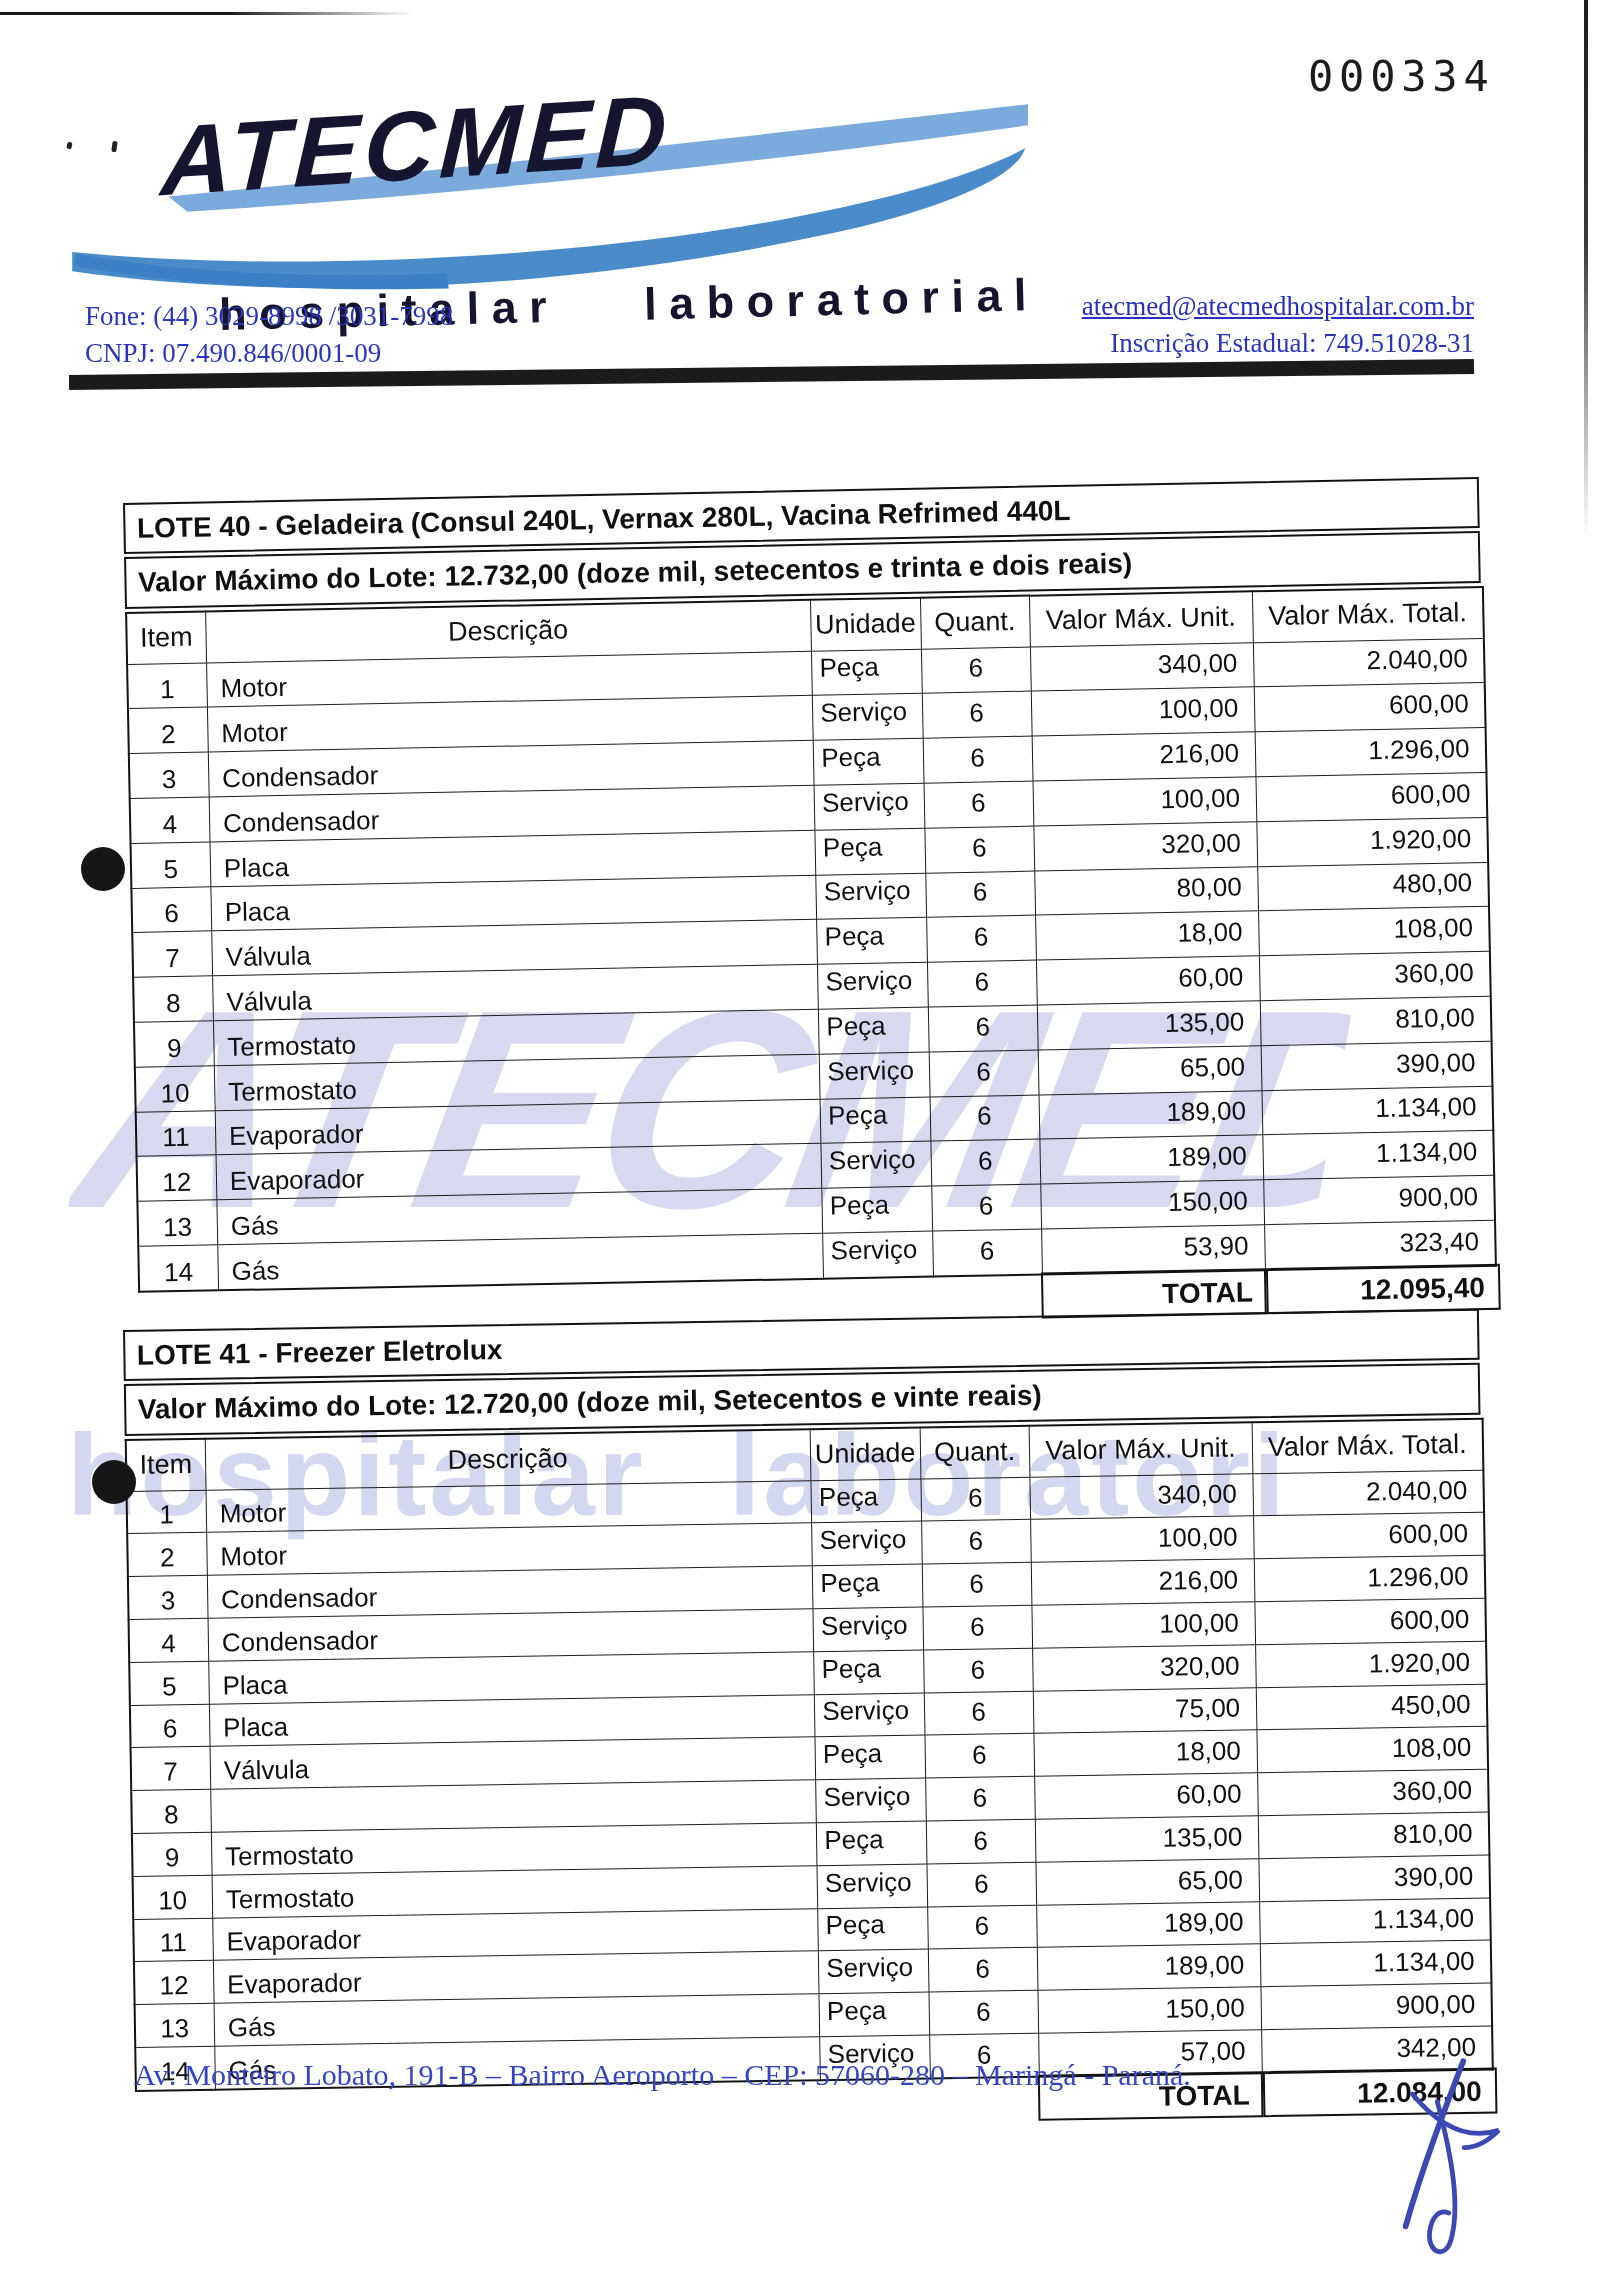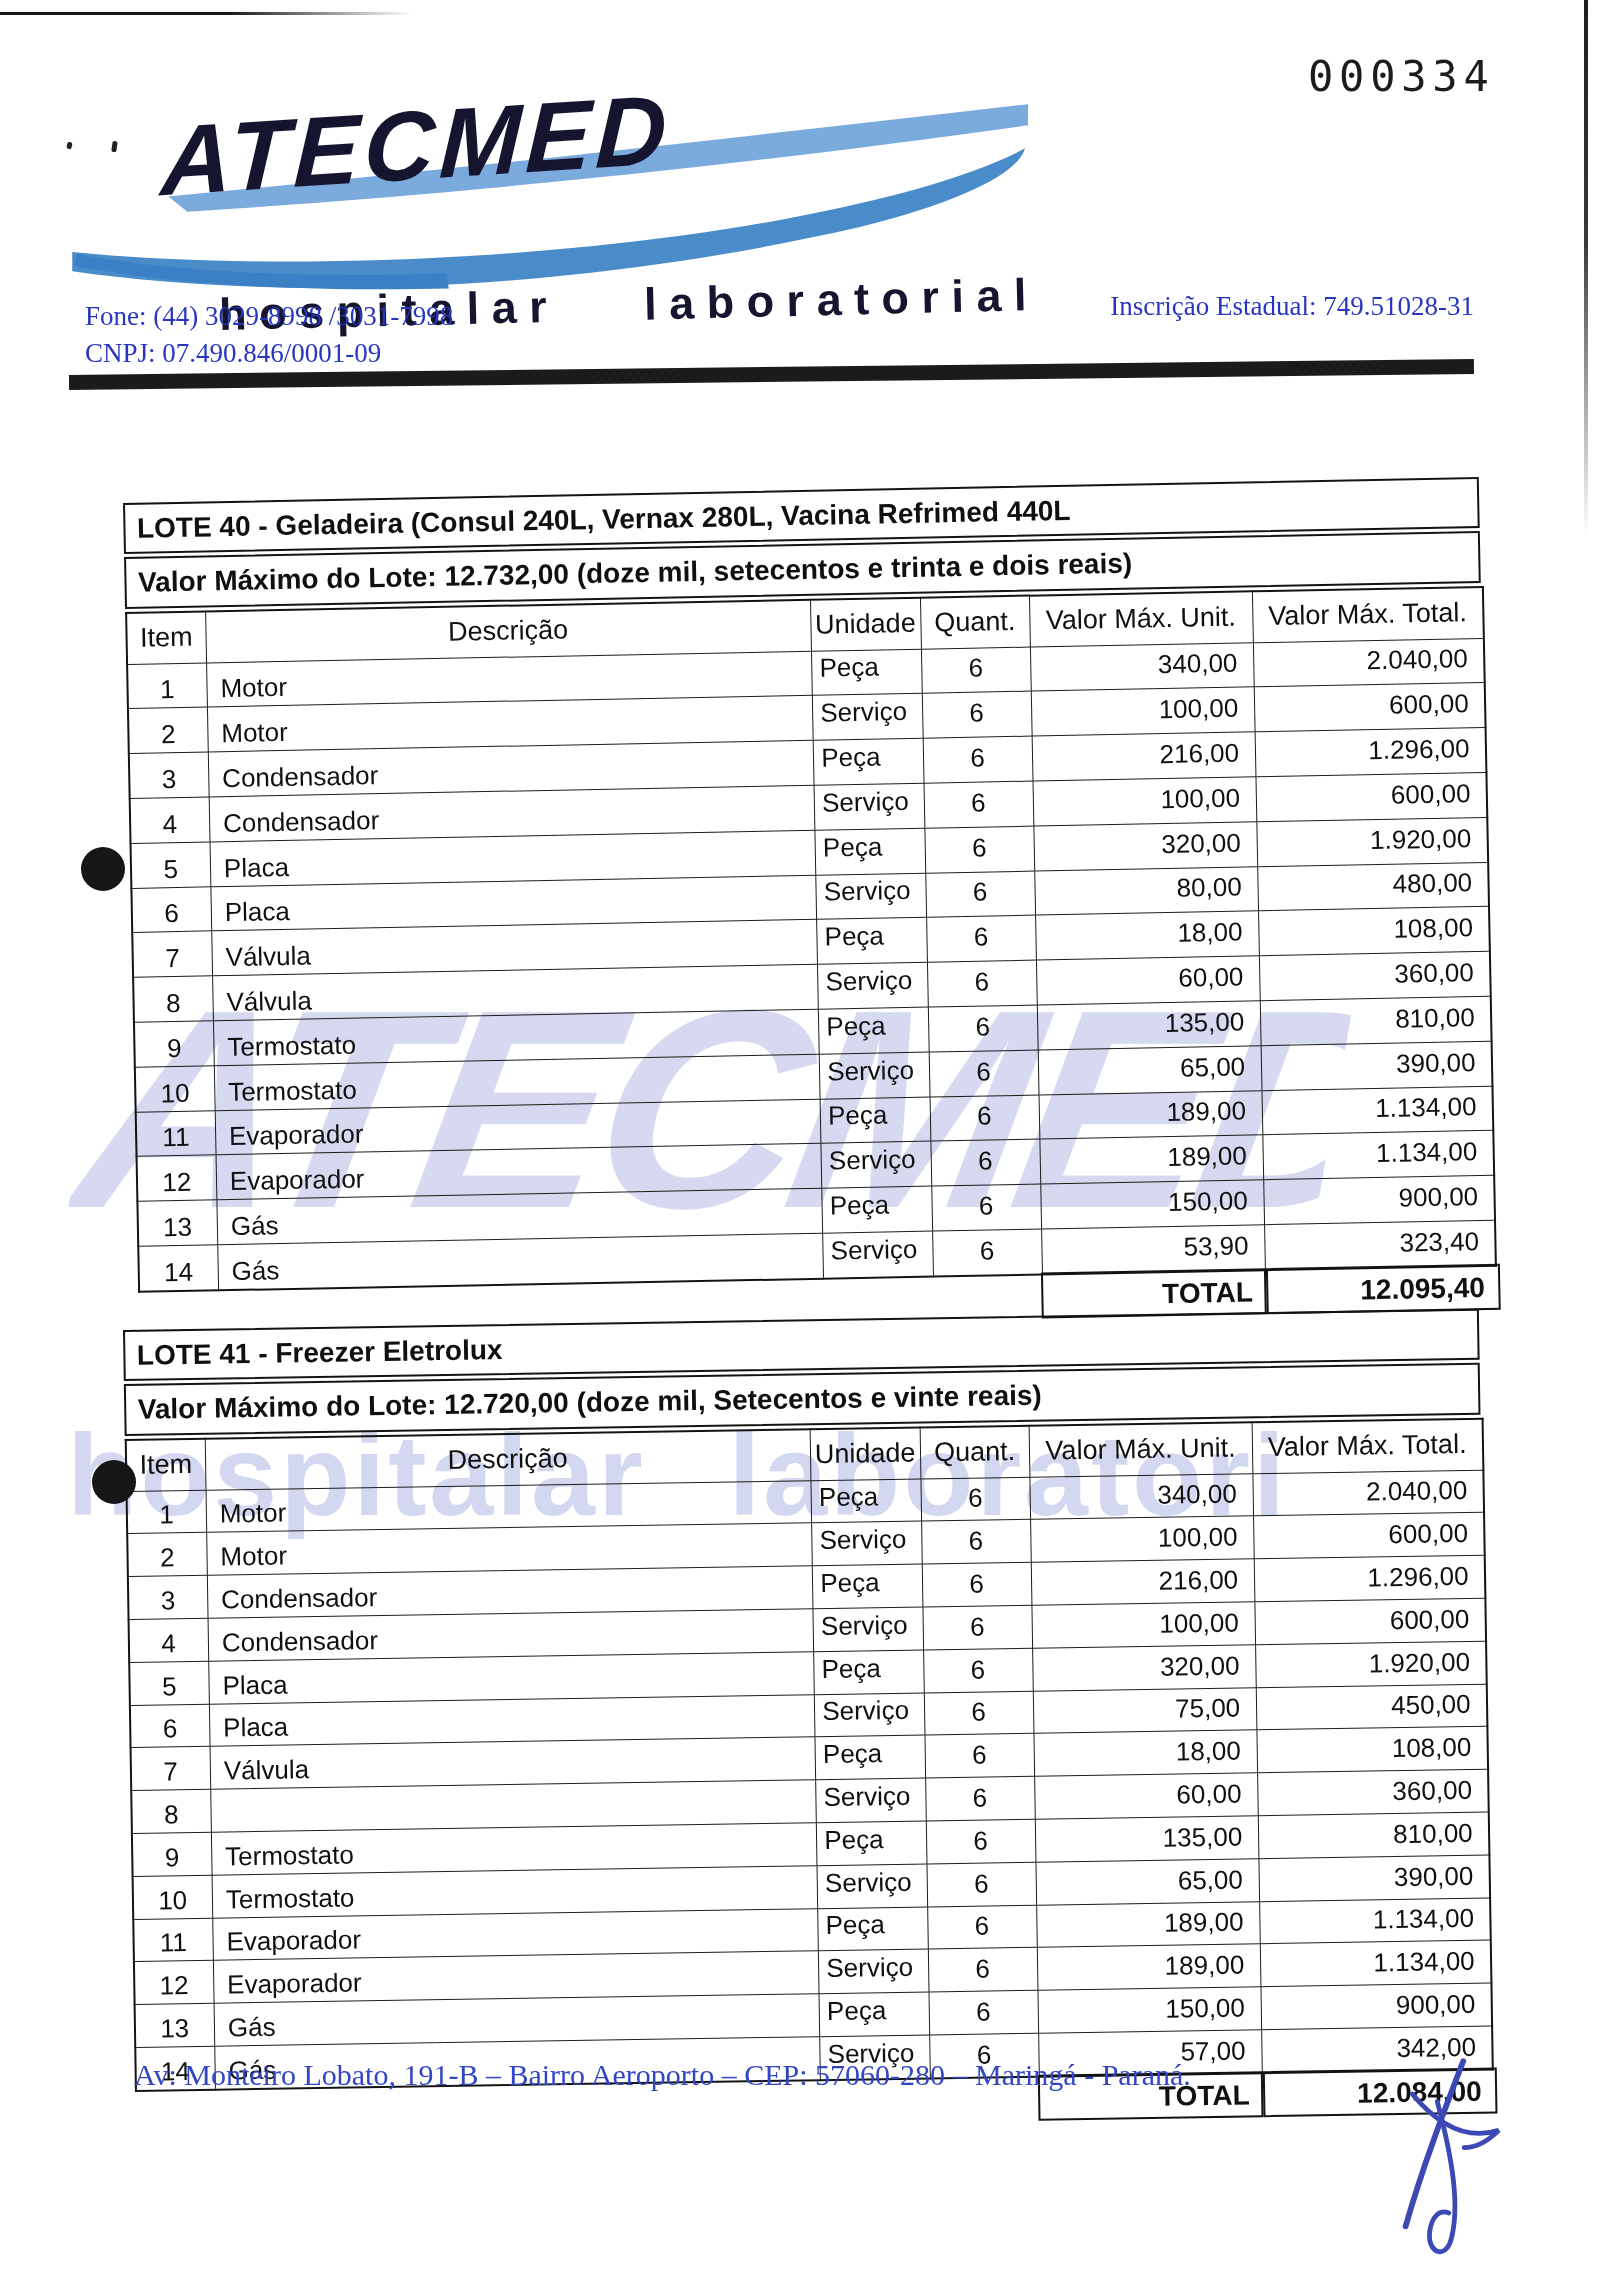--- a/index.html
+++ b/index.html
@@ -101,20 +101,21 @@
   </svg>
   <div class="logo-text">ATECMED</div>
 </div>
 <div class="logo-sub">hospitalar laboratorial</div>
 
 <div class="contact-left">
   <div>Fone: (44) 3029-8998 /3031-7998</div>
   <div>CNPJ: 07.490.846/0001-09</div>
 </div>
 <div class="contact-right">
+  <div><span class="email-link">atecmed@atecmedhospitalar.com.br</span></div>
   <div>Inscrição Estadual: 749.51028-31</div>
 </div>
 
 <div class="black-bar"></div>
 
 <div class="watermark1">ATECMED</div>
 <div class="watermark2">hospitalar laboratori</div>
 
 <div class="lot-table" id="lote40">
   <div class="box-title">LOTE 40 - Geladeira (Consul 240L, Vernax 280L, Vacina Refrimed 440L</div>

